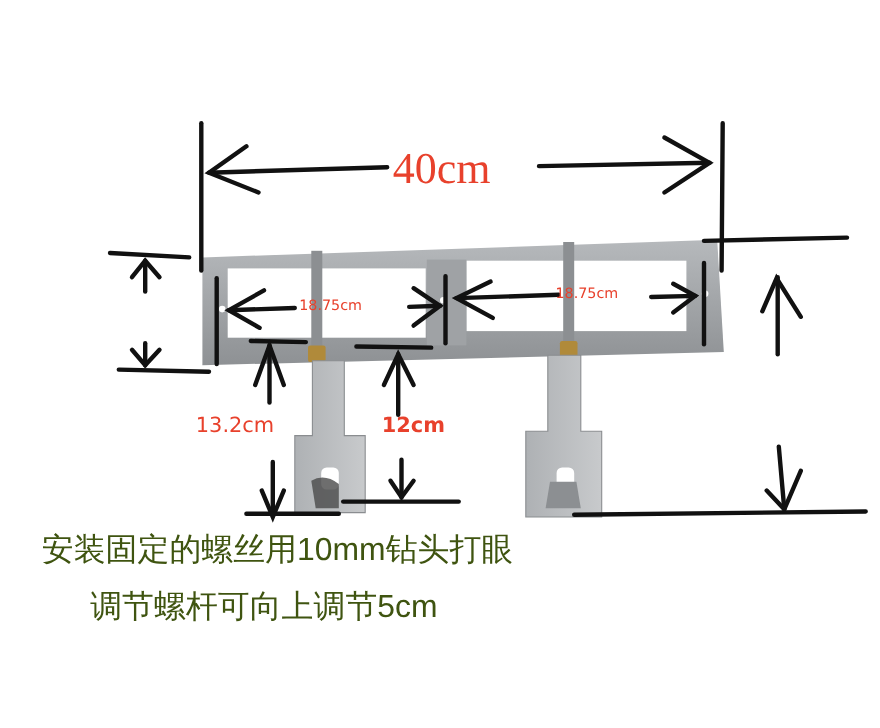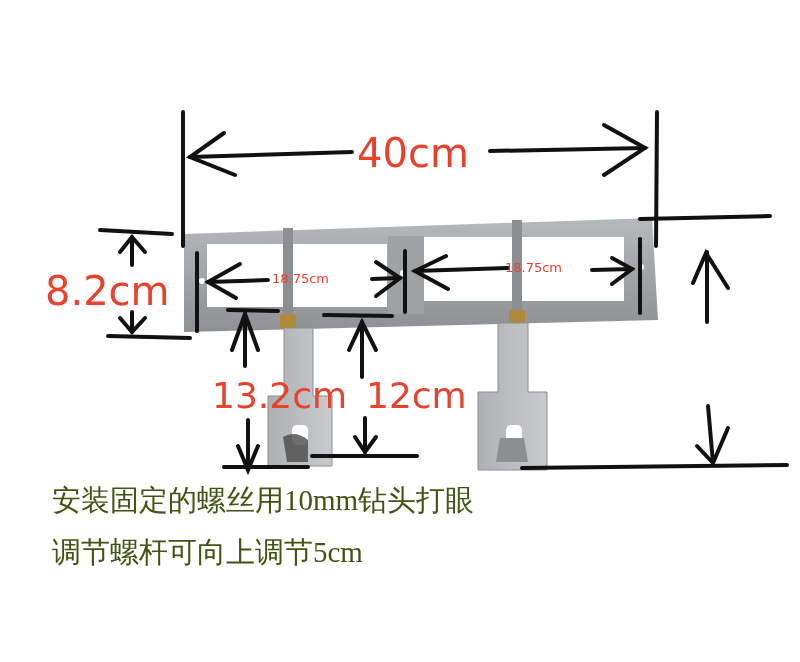--- a/index.html
+++ b/index.html
@@ -1,22 +1,22 @@
 <!DOCTYPE html>
 <html><head>
   <meta charset="utf-8">
   <style>
     html, body { margin: 0; padding: 0; background: #ffffff; }
     body { width: 800px; height: 662px; position: relative; overflow: hidden; font-family: "DejaVu Sans", sans-serif; }
     #stage { position: absolute; left: 0; top: 0; width: 800px; height: 662px; }
     .dim-label { position: absolute; color: #e8412c; font-family: "DejaVu Sans", sans-serif; white-space: nowrap; line-height: 1; }
-    .dim-big { font-size: 40px; }
-    .dim-mid { font-size: 36px; margin-left: 34px; }
+    .dim-big { font-size: 40px; font-family: Liberation Serif, serif; }
+    .dim-mid { font-size: 19px; }
     .dim-small { font-size: 13px; }
-    .note { position: absolute; left: 52px; color: #3f5410; font-size: 29px; font-family: Liberation Serif, serif; white-space: nowrap; line-height: 1; }
+    .note { position: absolute; left: 38px; color: #3f5410; font-size: 29px; font-family: Liberation Sans, sans-serif; white-space: nowrap; line-height: 1; }
   </style>
 </head>
 <body>
 
 <div id="stage">
   <svg width="800" height="662" viewBox="0 0 800 662" xmlns="http://www.w3.org/2000/svg">
     <defs>
       <linearGradient id="metal" x1="0" y1="0" x2="0" y2="1">
         <stop offset="0" stop-color="#b6b9bc"></stop>
         <stop offset="1" stop-color="#8e9194"></stop>
@@ -109,22 +109,21 @@
       <line x1="707" y1="252" x2="707" y2="322"></line>
       <polyline points="693,283 706,253 728,288"></polyline>
       <line x1="708" y1="406" x2="713" y2="463"></line>
       <polyline points="697,446 713,463 728,428"></polyline>
       <line x1="522" y1="468" x2="787" y2="465"></line>
     </g>
   </svg>
 
   
   <div class="dim-label dim-big" style="left:357px; top:133px;">40cm</div>
-  <div class="dim-label dim-big" style="left:45px; top:271px;">8.2cm</div>
   <div class="dim-label dim-small" style="left:272px; top:272px;">18.75cm</div>
   <div class="dim-label dim-small" style="left:505px; top:261px;">18.75cm</div>
   <div class="dim-label dim-mid" style="left:178px; top:378px;">13.2cm</div>
-  <div class="dim-label dim-mid" style="left:332px; top:378px;">12cm</div>
+  <div class="dim-label dim-mid" style="left:347px; top:378px;font-weight:bold;">12cm</div>
 
   
   <div class="note" style="top:486px;">安装固定的螺丝用10mm钻头打眼</div>
-  <div class="note" style="top:538px;">调节螺杆可向上调节5cm</div>
+  <div class="note" style="top:538px;margin-left:44px;">调节螺杆可向上调节5cm</div>
 </div>
 
 </body></html>

